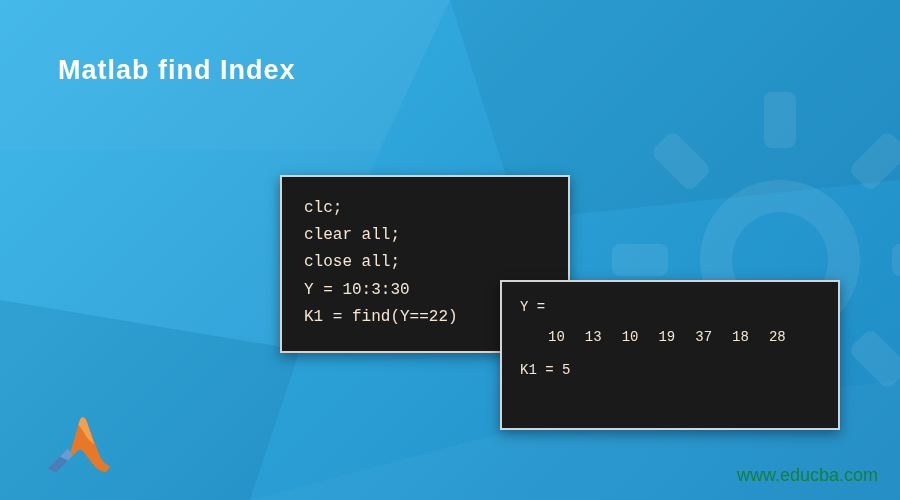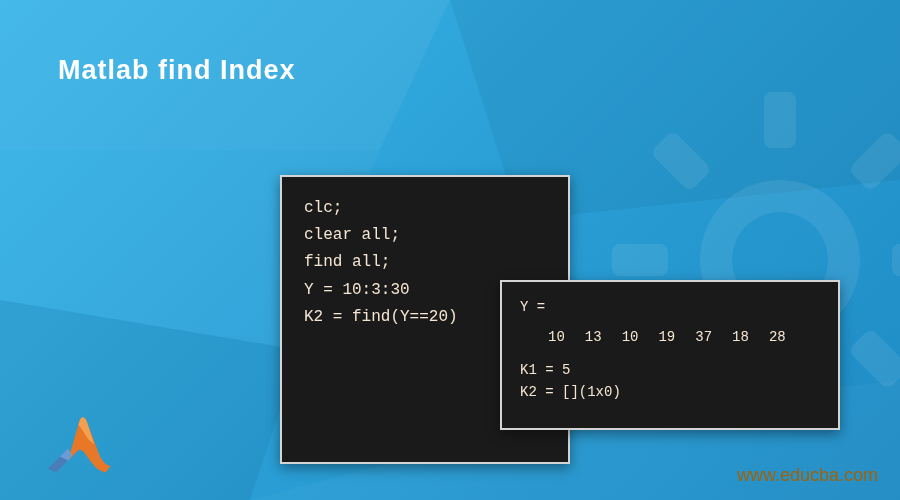--- a/index.html
+++ b/index.html
@@ -42,21 +42,21 @@
       color: #ffffff;
       font-size: 27px;
       font-weight: bold;
       letter-spacing: 1px;
     }
     .code-box-1 {
       position: absolute;
       top: 175px;
       left: 280px;
       width: 290px;
-      height: 289px;
+      height: 178px;
       background: #1a1a1a;
       border: 2px solid #d4d4d4;
       padding: 18px 22px;
       color: #f5e6d3;
       font-family: 'Courier New', monospace;
       font-size: 16px;
       line-height: 1.7;
       box-shadow: 0 4px 12px rgba(0,0,0,0.4);
     }
     .code-box-2 {
@@ -83,21 +83,21 @@
       height: 75px;
     }
     .matlab-logo svg {
       width: 100%;
       height: 100%;
     }
     .website-url {
       position: absolute;
       bottom: 14px;
       right: 22px;
-      color: #a16207;
+      color: #15803d;
       font-size: 18px;
       font-weight: normal;
     }
     .array-row {
       display: flex;
       gap: 20px;
       padding-left: 28px;
       margin-top: 8px;
       margin-bottom: 10px;
     }
@@ -127,38 +127,37 @@
       <rect x="78" y="46" width="14" height="8" rx="2" transform="rotate(45 50 50)"></rect>
     </g>
   </svg>
 </div>
 
 <div class="title">Matlab find Index</div>
 
 <div class="code-box-1">
   <div>clc;</div>
   <div>clear all;</div>
-  <div>find all;</div>
+  <div>close all;</div>
   <div>Y = 10:3:30</div>
-  <div>K2 = find(Y==20)</div>
+  <div>K1 = find(Y==22)</div>
 </div>
 
 <div class="code-box-2">
   <div>Y =</div>
   <div class="array-row">
     <span>10</span>
     <span>13</span>
     <span>10</span>
     <span>19</span>
     <span>37</span>
     <span>18</span>
     <span>28</span>
   </div>
   <div>K1 = 5</div>
-  <div>K2 = [](1x0)</div>
 </div>
 
 <div class="matlab-logo">
   <svg viewBox="0 0 100 90">
     <path d="M 10 75 L 25 60 L 35 65 L 20 80 Z" fill="#4a7cb8"></path>
     <path d="M 35 65 L 48 20 Q 52 5 58 15 L 75 60 Q 80 70 88 72 L 82 80 Q 72 78 65 68 L 55 55 Q 50 48 45 55 L 35 65 Z" fill="#e67828"></path>
     <path d="M 48 20 Q 52 5 58 15 L 68 45 Q 60 40 55 30 Z" fill="#f4a050"></path>
     <path d="M 25 60 L 35 50 L 40 58 L 35 65 Z" fill="#6a9bd4"></path>
   </svg>
 </div>

